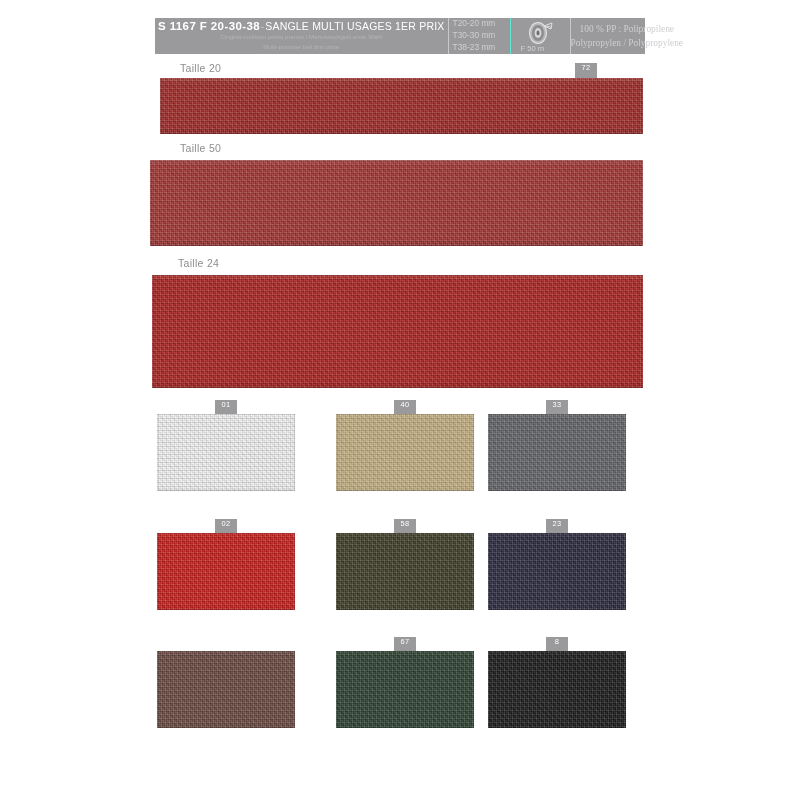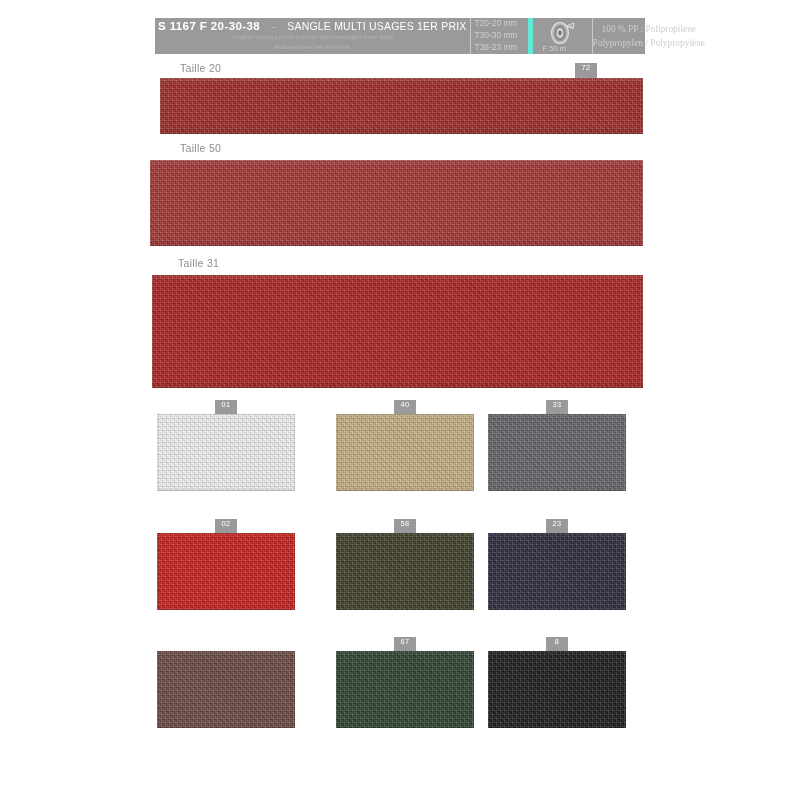--- a/index.html
+++ b/index.html
@@ -23,40 +23,40 @@
   .hdr-cell { display: flex; flex-direction: column; justify-content: center; }
   .hdr-main {
     flex: 0 0 246px;
     align-items: center;
     text-align: center;
     padding: 0 3px;
     border-right: 1px solid #c9c9cb;
   }
   .hdr-title-line {
     display: flex; align-items: baseline; justify-content: center;
-    gap: 12px; white-space: nowrap;
+    gap: 1px; white-space: nowrap;
   }
   .hdr-ref {
     color: #ffffff; font-size: 11.5px; font-weight: bold;
     letter-spacing: .4px;
   }
   .hdr-dash { color: #d8d8da; font-size: 9.5px; }
   .hdr-name {
     color: #ffffff; font-size: 10.5px; letter-spacing: .2px;
     font-weight: 400;
   }
   .hdr-sub {
     color: #b4b4b6; font-size: 6.2px; line-height: 1.45;
     margin-top: 1px; white-space: nowrap;
   }
   .hdr-sizes {
     flex: 0 0 62px;
     padding-left: 4px;
     justify-content: center;
-    border-right: 5px solid #5eead4;
+    border-right: 1px solid #5eead4;
   }
   .hdr-sizes div {
     color: #cfcfd1; font-size: 8.4px; line-height: 1.42;
     white-space: nowrap;
   }
   .hdr-spool {
     flex: 0 0 60px;
     align-items: center; justify-content: center;
     position: relative;
     border-right: 1px solid #c9c9cb;
@@ -200,21 +200,21 @@
     </div>
   </div>
 
   <div class="size-label" style="left:180px; top:62px;">Taille 20</div>
   <div class="badge" style="left:575px; top:63px;">72</div>
   <div class="web strip" style="left: 160px; top: 78px; width: 483px; height: 56px; background: rgb(160, 42, 40);" id="strip0"></div>
 
   <div class="size-label" style="left:180px; top:142px;">Taille 50</div>
   <div class="web strip" style="left: 150px; top: 160px; width: 493px; height: 86px; background: rgb(164, 54, 52);" id="strip1"></div>
 
-  <div class="size-label" style="left:178px; top:257px;">Taille 31</div>
+  <div class="size-label" style="left:178px; top:257px;">Taille 24</div>
   <div class="web strip" style="left: 152px; top: 275px; width: 491px; height: 113px; background: rgb(172, 36, 34);" id="strip2"></div>
 
   <div id="swatch-grid">
       <div class="badge" style="left: 215px; top: 400px;">01</div>
       <div class="web swatch" style="left: 157px; top: 414px; width: 138px; height: 77px; background: rgb(244, 244, 244);"></div>
       <div class="badge" style="left: 394px; top: 400px;">40</div>
       <div class="web swatch" style="left: 336px; top: 414px; width: 138px; height: 77px; background: rgb(197, 177, 131);"></div>
       <div class="badge" style="left: 546px; top: 400px;">33</div>
       <div class="web swatch" style="left: 488px; top: 414px; width: 138px; height: 77px; background: rgb(99, 101, 104);"></div>
       <div class="badge" style="left: 215px; top: 519px;">02</div>

